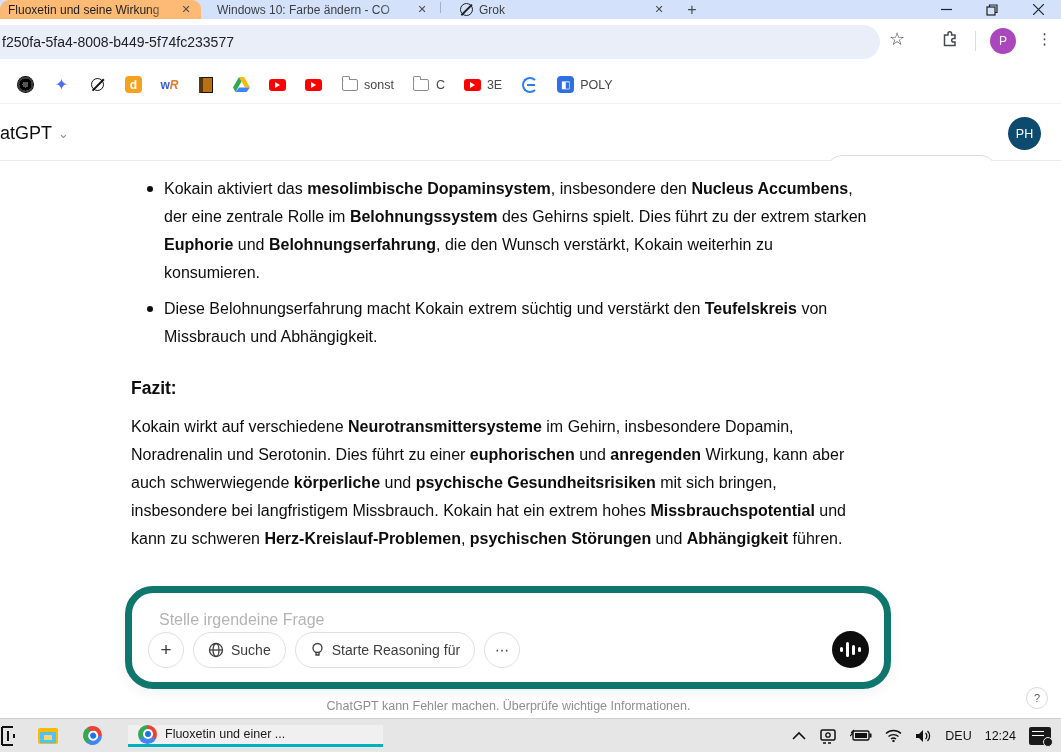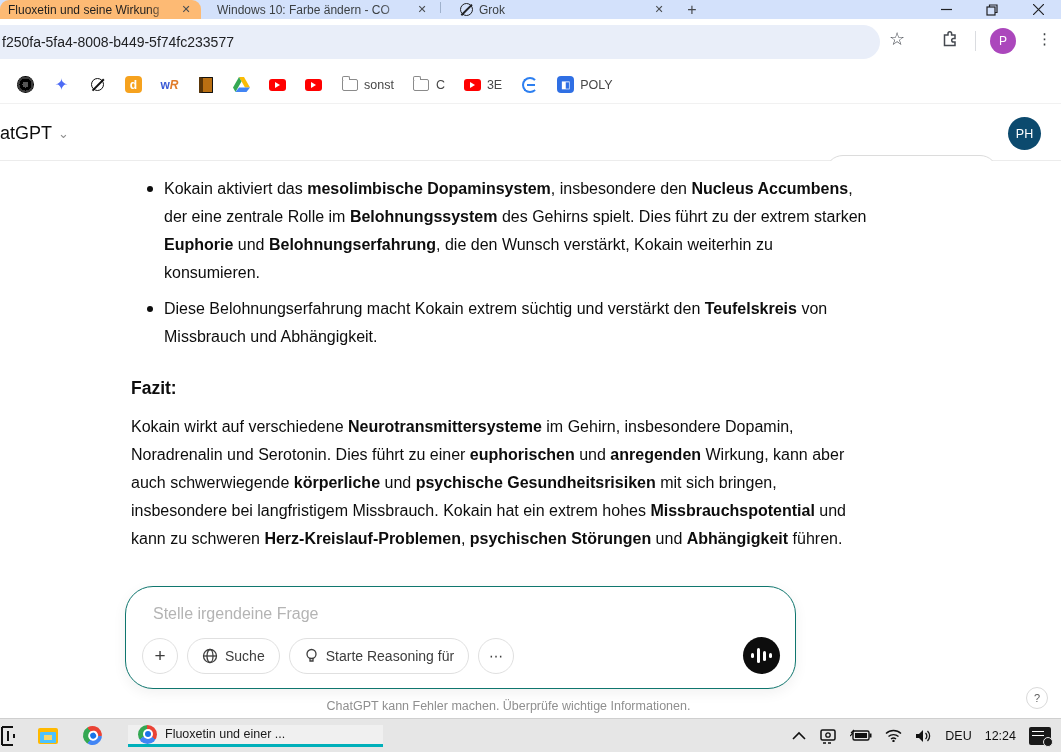--- a/index.html
+++ b/index.html
@@ -65,21 +65,21 @@
   .doc { position:absolute; left:131px; top:14px; width:737px; color:#0d0d0d; font-size:16px; line-height:28px; }
   .h-sec { font-size:17.5px; line-height:26px; margin-bottom:16px; }
   .h-sec b, b { font-weight:bold; }
   ul.blist { list-style:none; margin:0 0 18px 0; }
   ul.blist li { position:relative; padding-left:33px; margin-bottom:8px; }
   ul.blist li::before { content:""; position:absolute; left:16px; top:11px; width:6px; height:6px; border-radius:50%; background:#0d0d0d; }
   .h-fazit { font-size:17.5px; line-height:26px; margin:24px 0 12px 0; }
   .para { margin-bottom:8px; }
 
   
-  .composer { position:absolute; left:125px; top:586px; width:671px; height:103px; background:#fff; border:1px solid #0f766e; border-radius:28px; box-shadow:0 4px 14px rgba(0,0,0,.06); }
+  .composer { position:absolute; left:125px; top:586px; width:766px; height:103px; background:#fff; border:7px solid #0f766e; border-radius:28px; box-shadow:0 4px 14px rgba(0,0,0,.06); }
   .cprompt { position:absolute; left:27px; top:18px; font-size:16px; color:#b4b4b4; }
   .crow { position:absolute; left:16px; bottom:14px; display:flex; align-items:center; gap:9px; }
   .cbtn { height:36px; border:1px solid #e0e0e0; border-radius:18px; background:#fff; display:flex; align-items:center; justify-content:center; gap:7px; font-size:14px; color:#3d3d3d; }
   .cbtn.round { width:36px; }
   .cbtn.pill { padding:0 14px; }
   .plus { font-size:19px; color:#3d3d3d; font-weight:300; }
   .voice { position:absolute; right:15px; bottom:14px; width:37px; height:37px; border-radius:50%; background:#0d0d0d; display:flex; align-items:center; justify-content:center; gap:2.5px; }
   .vbar { width:3.5px; background:#fff; border-radius:2px; }
   .v1{height:5px;} .v2{height:15px;} .v3{height:10px;} .v4{height:5px;}
 

